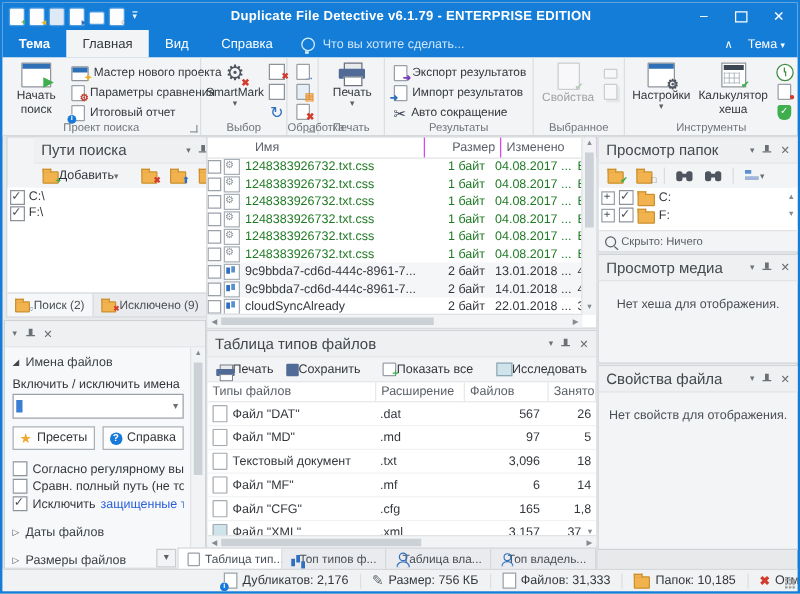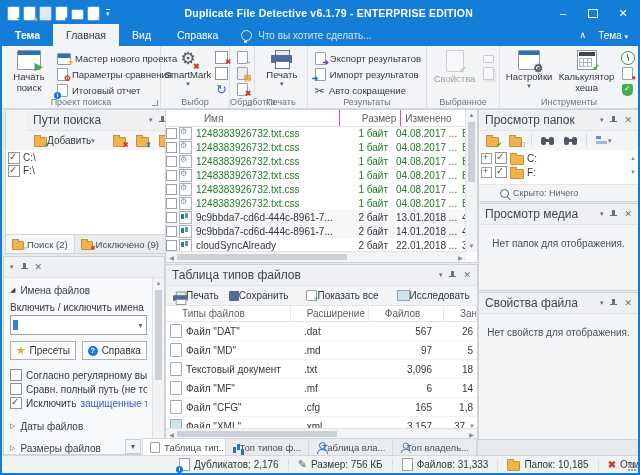--- a/index.html
+++ b/index.html
@@ -147,39 +147,39 @@
   .c-name{width:132px;}
   .c-size{width:52px;text-align:right;justify-content:flex-end;}
   .c-mod{width:58px;}
   .c-hash{flex:1;}
   .vscroll{position:absolute;right:0;top:0;bottom:10px;width:11px;background:#f2f3f4;border-left:1px solid #e0e2e5;}
   .hscroll{position:absolute;left:0;right:11px;bottom:0;height:10px;background:#f2f3f4;border-top:1px solid #e0e2e5;display:flex;align-items:center;}
   .hs-a{width:11px;font-size:6px;color:#868b91;text-align:center;}
   .hs-t{height:6px;background:#ccd1d7;}
   
   .tt-cols{display:flex;height:15px;border-bottom:1px solid #e2e4e7;color:#5a5f66;align-items:center;background:#fff;}
-  .tt-cols .c{padding:0 16px;border-right:1px solid #e6e8ea;height:100%;display:flex;align-items:center;overflow:hidden;white-space:nowrap;}
+  .tt-cols .c{padding:0 4px;border-right:1px solid #e6e8ea;height:100%;display:flex;align-items:center;overflow:hidden;white-space:nowrap;}
   .ttrow{display:flex;align-items:center;height:18px;background:#fff;border-bottom:1px solid #f1f2f4;white-space:nowrap;}
   .ttrow .c{padding:0 4px;overflow:hidden;}
   .tt-type{width:126px;display:flex;align-items:center;gap:4px;}
   .tt-ext{width:62px;}
   .tt-files{width:58px;text-align:right;}
   .tt-space{flex:1;text-align:right;overflow:hidden;}
   .docico{width:10px;height:12px;background:#fff;border:1px solid #a5abb2;border-radius:1px;flex:none;}
   .docico.teal{background:#cfe4ea;}
   
   .btabs{position:absolute;display:flex;align-items:stretch;background:#e9ebee;border:1px solid #d5d8db;}
   .btab{display:flex;align-items:center;gap:4px;padding:0 7px;border-right:1px solid #d5d8db;font-size:9.5px;color:#4a4f55;white-space:nowrap;overflow:hidden;}
   .btab.active{background:#fff;}
   
   .tree{position:absolute;left:0;right:0;top:40px;bottom:16px;background:#fff;padding:1px 2px;}
   .trow{display:flex;align-items:center;gap:3px;height:14px;}
   .expander{width:9px;height:9px;border:1px solid #9aa1a9;background:#fff;position:relative;flex:none;}
   .expander::after{content:"+";position:absolute;left:1px;top:-2px;font-size:9px;color:#4a5058;}
-  .treefoot{position:absolute;left:0;right:0;bottom:0;height:16px;display:flex;align-items:center;gap:4px;padding:0 21px;background:#f3f4f6;border-top:1px solid #e2e4e7;font-size:9px;color:#5a5f66;}
+  .treefoot{position:absolute;left:0;right:0;bottom:0;height:16px;display:flex;align-items:center;gap:4px;padding:0 5px;background:#f3f4f6;border-top:1px solid #e2e4e7;font-size:9px;color:#5a5f66;}
   .emptymsg{position:absolute;left:0;right:0;top:34px;text-align:center;color:#4a4f55;}
   
   .statusbar{position:absolute;left:0;bottom:0;width:100%;height:18px;background:#f1f2f3;border-top:1px solid #d5d8db;display:flex;align-items:center;padding-left:168px;box-sizing:border-box;}
   .sitem{display:flex;align-items:center;gap:4px;padding:0 9px;height:12px;border-left:1px solid #dcdee1;white-space:nowrap;}
   .sitem:first-child{border-left:none;}
   .grip{position:absolute;right:2px;bottom:2px;width:8px;height:8px;
      background:radial-gradient(circle at 1px 1px,#9aa0a6 1px,transparent 1.2px);background-size:3px 3px;}
   .sdoc{width:9px;height:11px;background:#fff;border:1px solid #98a0a8;position:relative;}
 </style>
 </head>
@@ -805,21 +805,21 @@
 
   <div class="pnl" style="left:476px;top:201px;width:159px;height:86px;">
     <div class="pnl-hd">
       <span class="pnl-title">Просмотр медиа</span>
       <span class="pnl-btns">
         <span class="chevron">▾</span>
         <span class="pin"></span>
         <span class="pclose">✕</span>
       </span>
     </div>
-    <div class="emptymsg">Нет папок для отображения.</div>
+    <div class="emptymsg">Нет хеша для отображения.</div>
   </div>
 
   <div class="pnl" style="left:476px;top:290px;width:159px;height:146px;">
     <div class="pnl-hd">
       <span class="pnl-title">Свойства файла</span>
       <span class="pnl-btns">
         <span class="chevron">▾</span>
         <span class="pin"></span>
         <span class="pclose">✕</span>
       </span>

